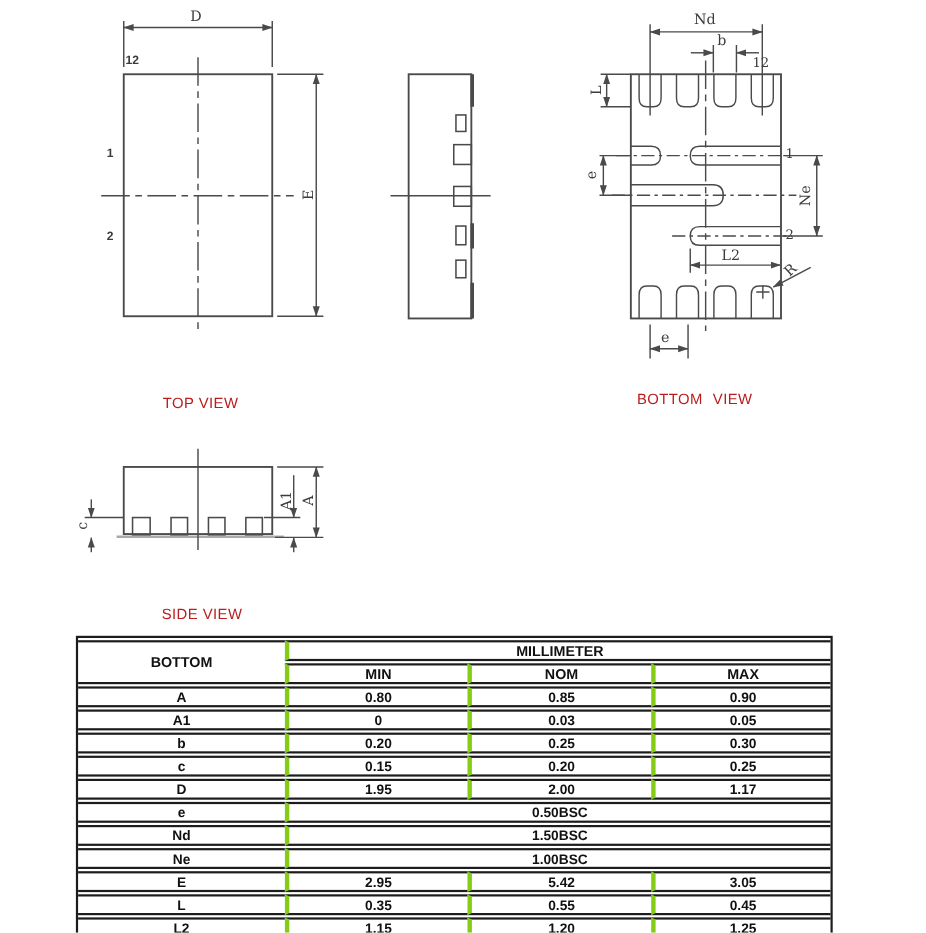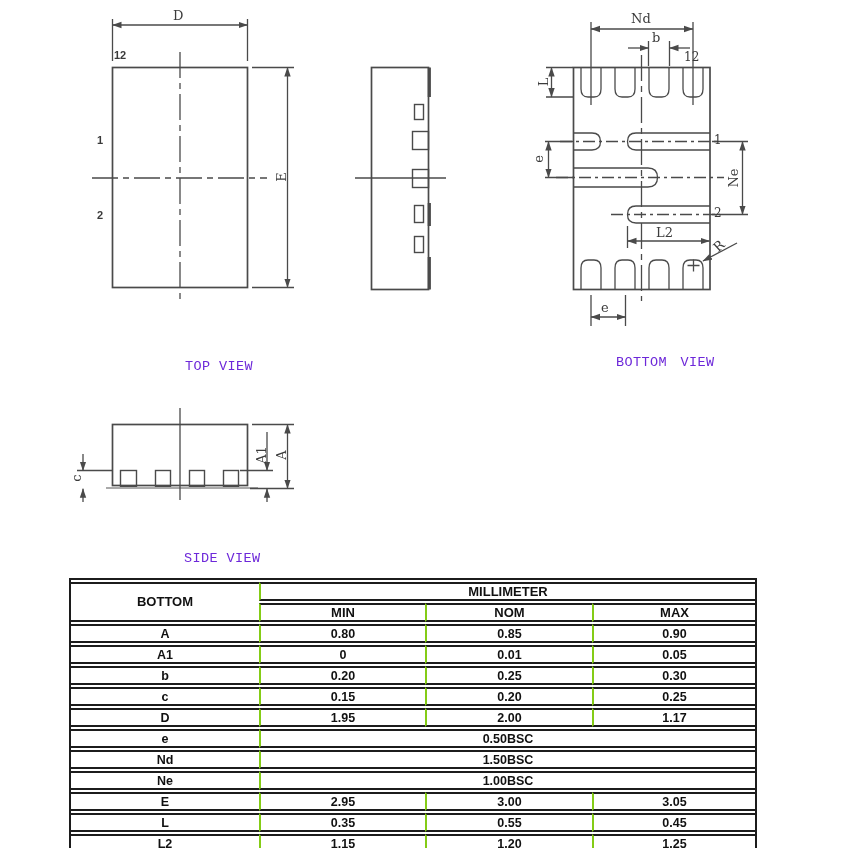--- a/index.html
+++ b/index.html
@@ -6,32 +6,32 @@
   .canvas{position:relative;width:842px;height:848px;background:#ffffff;overflow:hidden;
           font-family:"Liberation Sans",sans-serif;color:#222;}
   svg.drawing{position:absolute;left:0;top:0;}
   .lbl{position:absolute;font-family:"DejaVu Serif",serif;font-size:13px;color:#3c3c3c;
        line-height:13px;white-space:nowrap;}
   .lbl.rot{transform:translate(-50%,-50%) rotate(-90deg);}
   .lbl.rot45{transform:translate(-50%,-50%) rotate(-42deg);}
   .pin{position:absolute;font-family:"Liberation Sans",sans-serif;font-weight:bold;
        font-size:11px;color:#3a3a3a;line-height:11px;}
   .pin.serif{font-family:"DejaVu Serif",serif;font-weight:normal;font-size:12px;}
-  .view-title{position:absolute;font-family:Liberation Mono, monospace;font-size:13.5px;
-       color:#6d28d9;letter-spacing:.4px;line-height:14px;margin-left:37px;}
+  .view-title{position:absolute;font-family:Liberation Sans, sans-serif;font-size:13.5px;
+       color:#b91c1c;letter-spacing:.4px;line-height:14px;}
   .view-title.wide{word-spacing:5px;}
 
   
   .dim-table{position:absolute;left:69px;top:578px;width:684px;
        border:2px solid #1c1c1c;border-collapse:separate;border-spacing:0 2px;
        table-layout:fixed;background:#fff;}
   .dim-table td,.dim-table th{height:15px;padding:0;text-align:center;vertical-align:middle;
        font-size:12.5px;line-height:14px;color:#111;
        border-top:2px solid #1c1c1c;border-bottom:2px solid #1c1c1c;overflow:hidden;font-weight:bold;}
-  .dim-table .vln{border-left:2px solid #84cc16;margin-top:12px;}
+  .dim-table .vln{border-left:4px solid #84cc16;margin-top:12px;}
   .dim-table th{font-weight:bold;font-size:13px;}
   .dim-table td.sym{font-weight:bold;}
 </style>
 </head>
 <body>
 
 <div class="canvas">
 
   <svg class="drawing" width="842" height="560" viewBox="0 0 842 560">
     <defs>
@@ -178,21 +178,21 @@
       </tr>
       <tr>
         <td class="sym">A</td>
         <td class="vln">0.80</td>
         <td class="vln">0.85</td>
         <td class="vln">0.90</td>
       </tr>
       <tr>
         <td class="sym">A1</td>
         <td class="vln">0</td>
-        <td class="vln">0.01</td>
+        <td class="vln">0.03</td>
         <td class="vln">0.05</td>
       </tr>
       <tr>
         <td class="sym">b</td>
         <td class="vln">0.20</td>
         <td class="vln">0.25</td>
         <td class="vln">0.30</td>
       </tr>
       <tr>
         <td class="sym">c</td>
@@ -214,21 +214,21 @@
         <td class="sym">Nd</td>
         <td colspan="3" class="vln">1.50BSC</td>
       </tr>
       <tr>
         <td class="sym">Ne</td>
         <td colspan="3" class="vln">1.00BSC</td>
       </tr>
       <tr>
         <td class="sym">E</td>
         <td class="vln">2.95</td>
-        <td class="vln">3.00</td>
+        <td class="vln">5.42</td>
         <td class="vln">3.05</td>
       </tr>
       <tr>
         <td class="sym">L</td>
         <td class="vln">0.35</td>
         <td class="vln">0.55</td>
         <td class="vln">0.45</td>
       </tr>
       <tr>
         <td class="sym">L2</td>

